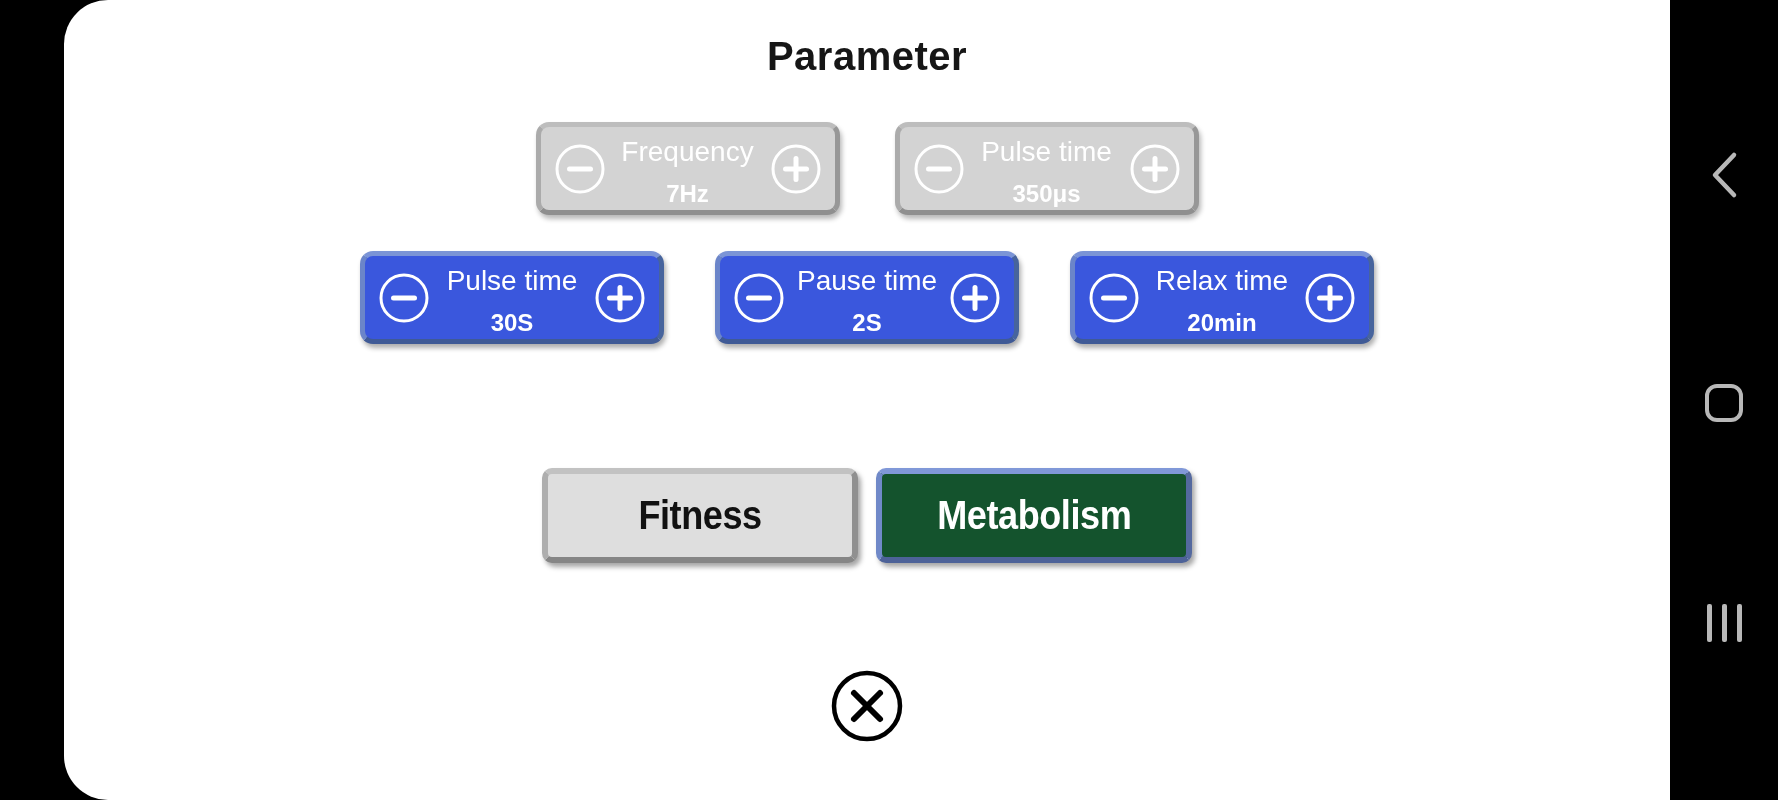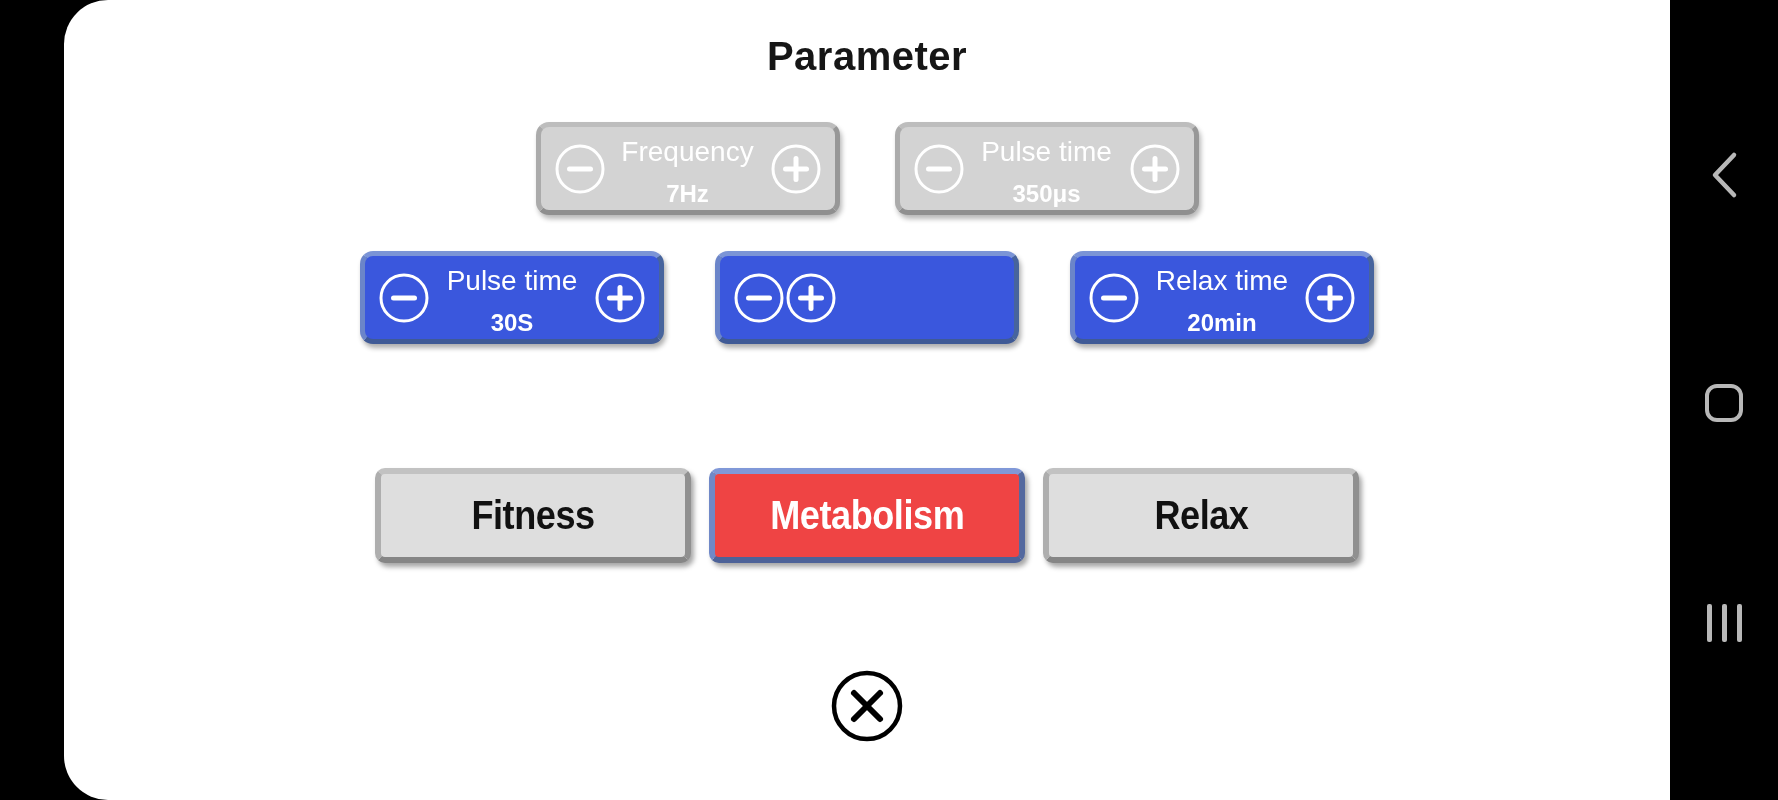--- a/index.html
+++ b/index.html
@@ -73,21 +73,21 @@
     font-size:41px; font-weight:700;
     display:flex; align-items:center; justify-content:center;
     background:#dedede;
     border:6px solid;
     border-color:#c2c2c2 #909090 #868686 #aeaeae;
     box-shadow:3px 4px 5px rgba(0,0,0,0.35);
     color:#111;
   }
   .mode-btn .mode-label { display:inline-block; transform:scaleX(0.88); letter-spacing:-0.5px; }
   .mode-btn.selected {
-    background:#ef4444;
+    background:#14532d;
     border-color:#8098d8 #54699f #4d6298 #7089c8;
     color:#fff;
   }
 
   .close-wrap { top:668px; }
   .close-btn {
     background:none; border:none; padding:0; cursor:pointer;
     width:76px; height:76px; color:#000;
   }
   .close-btn svg { display:block; }
@@ -191,20 +191,24 @@
         </button>
       </div>
 
       <div class="param-btn blue">
         <button class="circ-btn">
           <svg width="52" height="52" viewBox="0 0 52 52">
             <circle cx="26" cy="26" r="23" fill="none" stroke="currentColor" stroke-width="3"></circle>
             <rect x="13" y="23.5" width="26" height="5" rx="2.5" fill="currentColor"></rect>
           </svg>
         </button>
+        <div class="param-mid">
+          <span class="param-label">Pause time</span>
+          <span class="param-value">2S</span>
+        </div>
         <button class="circ-btn">
           <svg width="52" height="52" viewBox="0 0 52 52">
             <circle cx="26" cy="26" r="23" fill="none" stroke="currentColor" stroke-width="3"></circle>
             <rect x="13" y="23.5" width="26" height="5" rx="2.5" fill="currentColor"></rect>
             <rect x="23.5" y="13" width="5" height="26" rx="2.5" fill="currentColor"></rect>
           </svg>
         </button>
       </div>
 
       <div class="param-btn blue">
@@ -228,23 +232,20 @@
       </div>
 
     </div>
 
     <div class="row row-modes">
       <button class="mode-btn">
         <span class="mode-label">Fitness</span>
       </button>
       <button class="mode-btn selected">
         <span class="mode-label">Metabolism</span>
-      </button>
-      <button class="mode-btn">
-        <span class="mode-label">Relax</span>
       </button>
     </div>
 
     <div class="row close-wrap">
       <button class="close-btn">
         <svg width="76" height="76" viewBox="0 0 76 76">
           <circle cx="38" cy="38" r="33" fill="none" stroke="currentColor" stroke-width="4.5"></circle>
           <line x1="25" y1="25" x2="51" y2="51" stroke="currentColor" stroke-width="6" stroke-linecap="round"></line>
           <line x1="51" y1="25" x2="25" y2="51" stroke="currentColor" stroke-width="6" stroke-linecap="round"></line>
         </svg>

